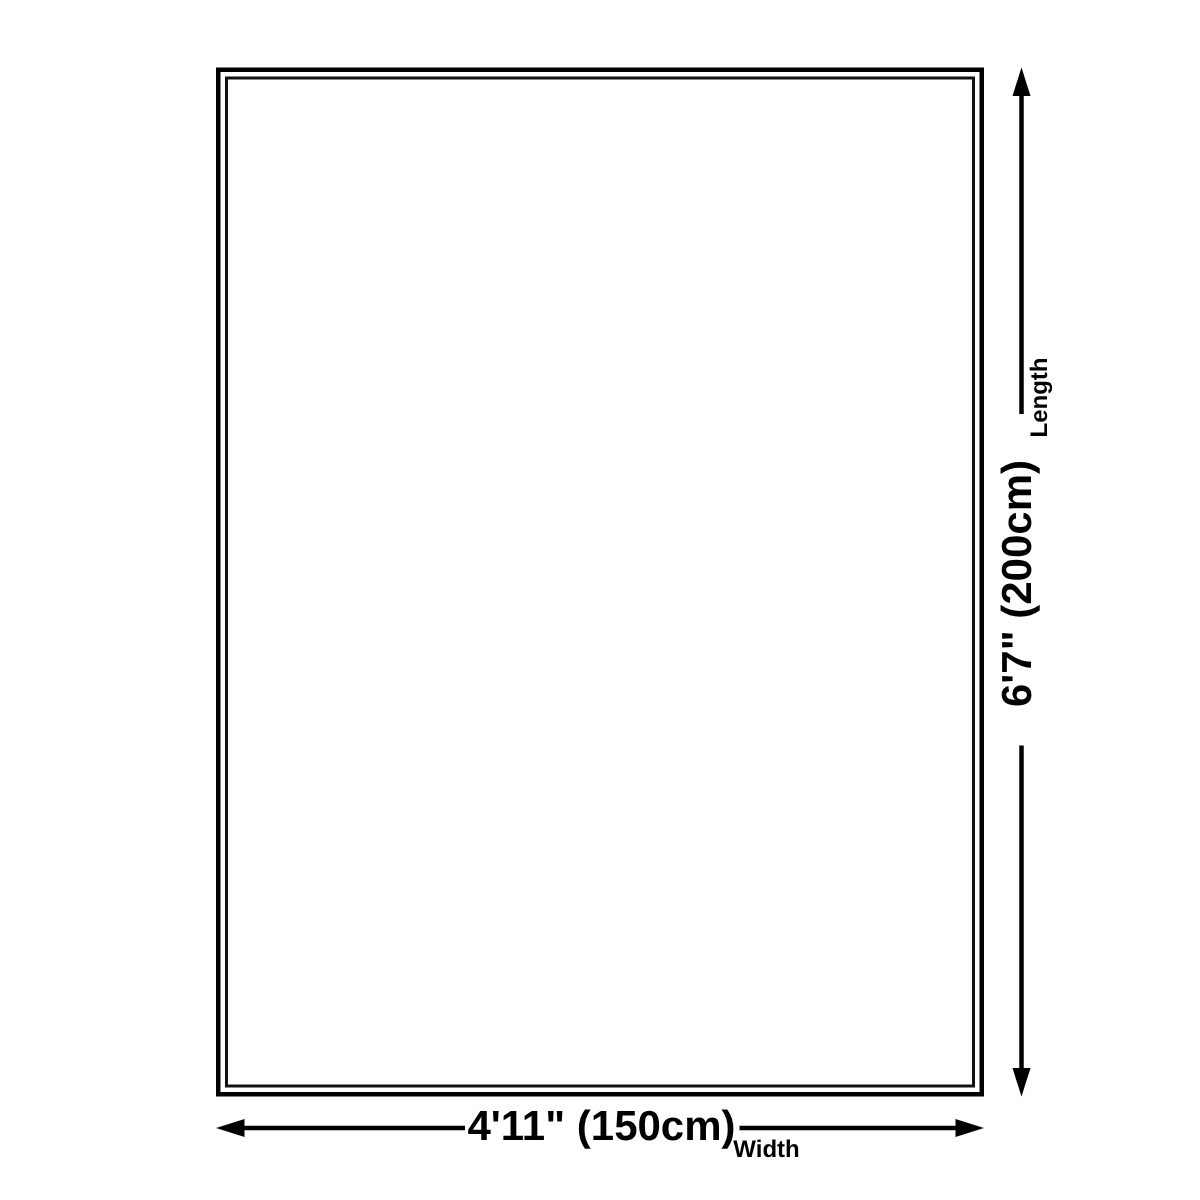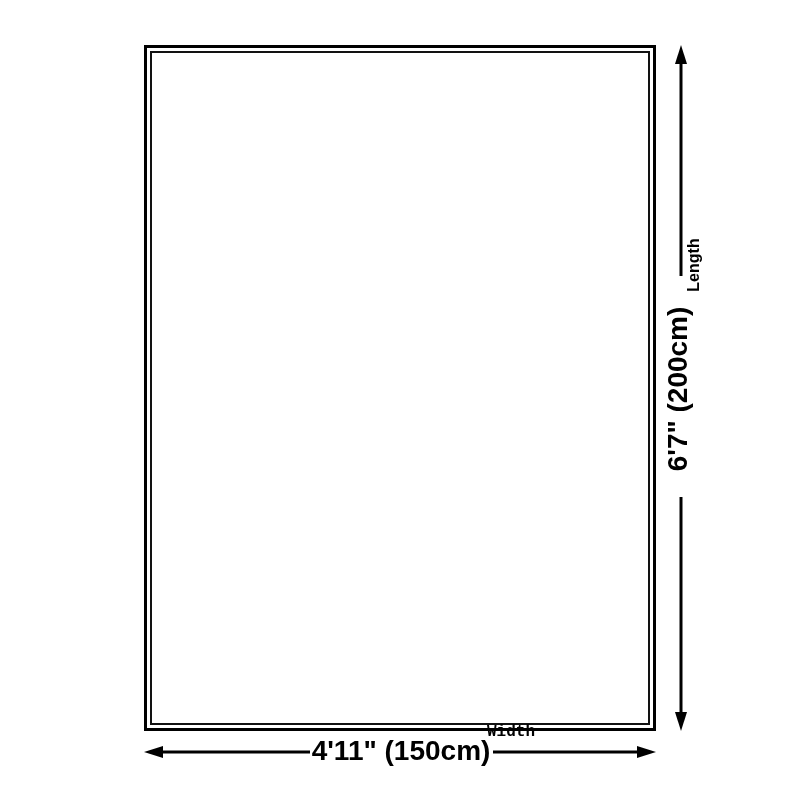--- a/index.html
+++ b/index.html
@@ -56,21 +56,21 @@
     font-weight: 700;
     font-size: 16px;
     line-height: 1;
     white-space: nowrap;
     transform: translate(-50%, -50%);
   }
   .rot {
     transform: translate(-50%, -50%) rotate(-90deg);
   }
   #width-value  { left: 401px; top: 751px; }
-  #width-sub    { left: 511px; top: 732px; font-family: Liberation Mono, monospace; }
+  #width-sub    { left: 511px; top: 767px; }
   #length-value { left: 678px; top: 389px; }
   #length-sub   { left: 694px; top: 265px; }
 </style>
 </head>
 <body>
 
 <div class="stage">
 
   <div class="rug-outer">
     <div class="rug-inner"></div>

